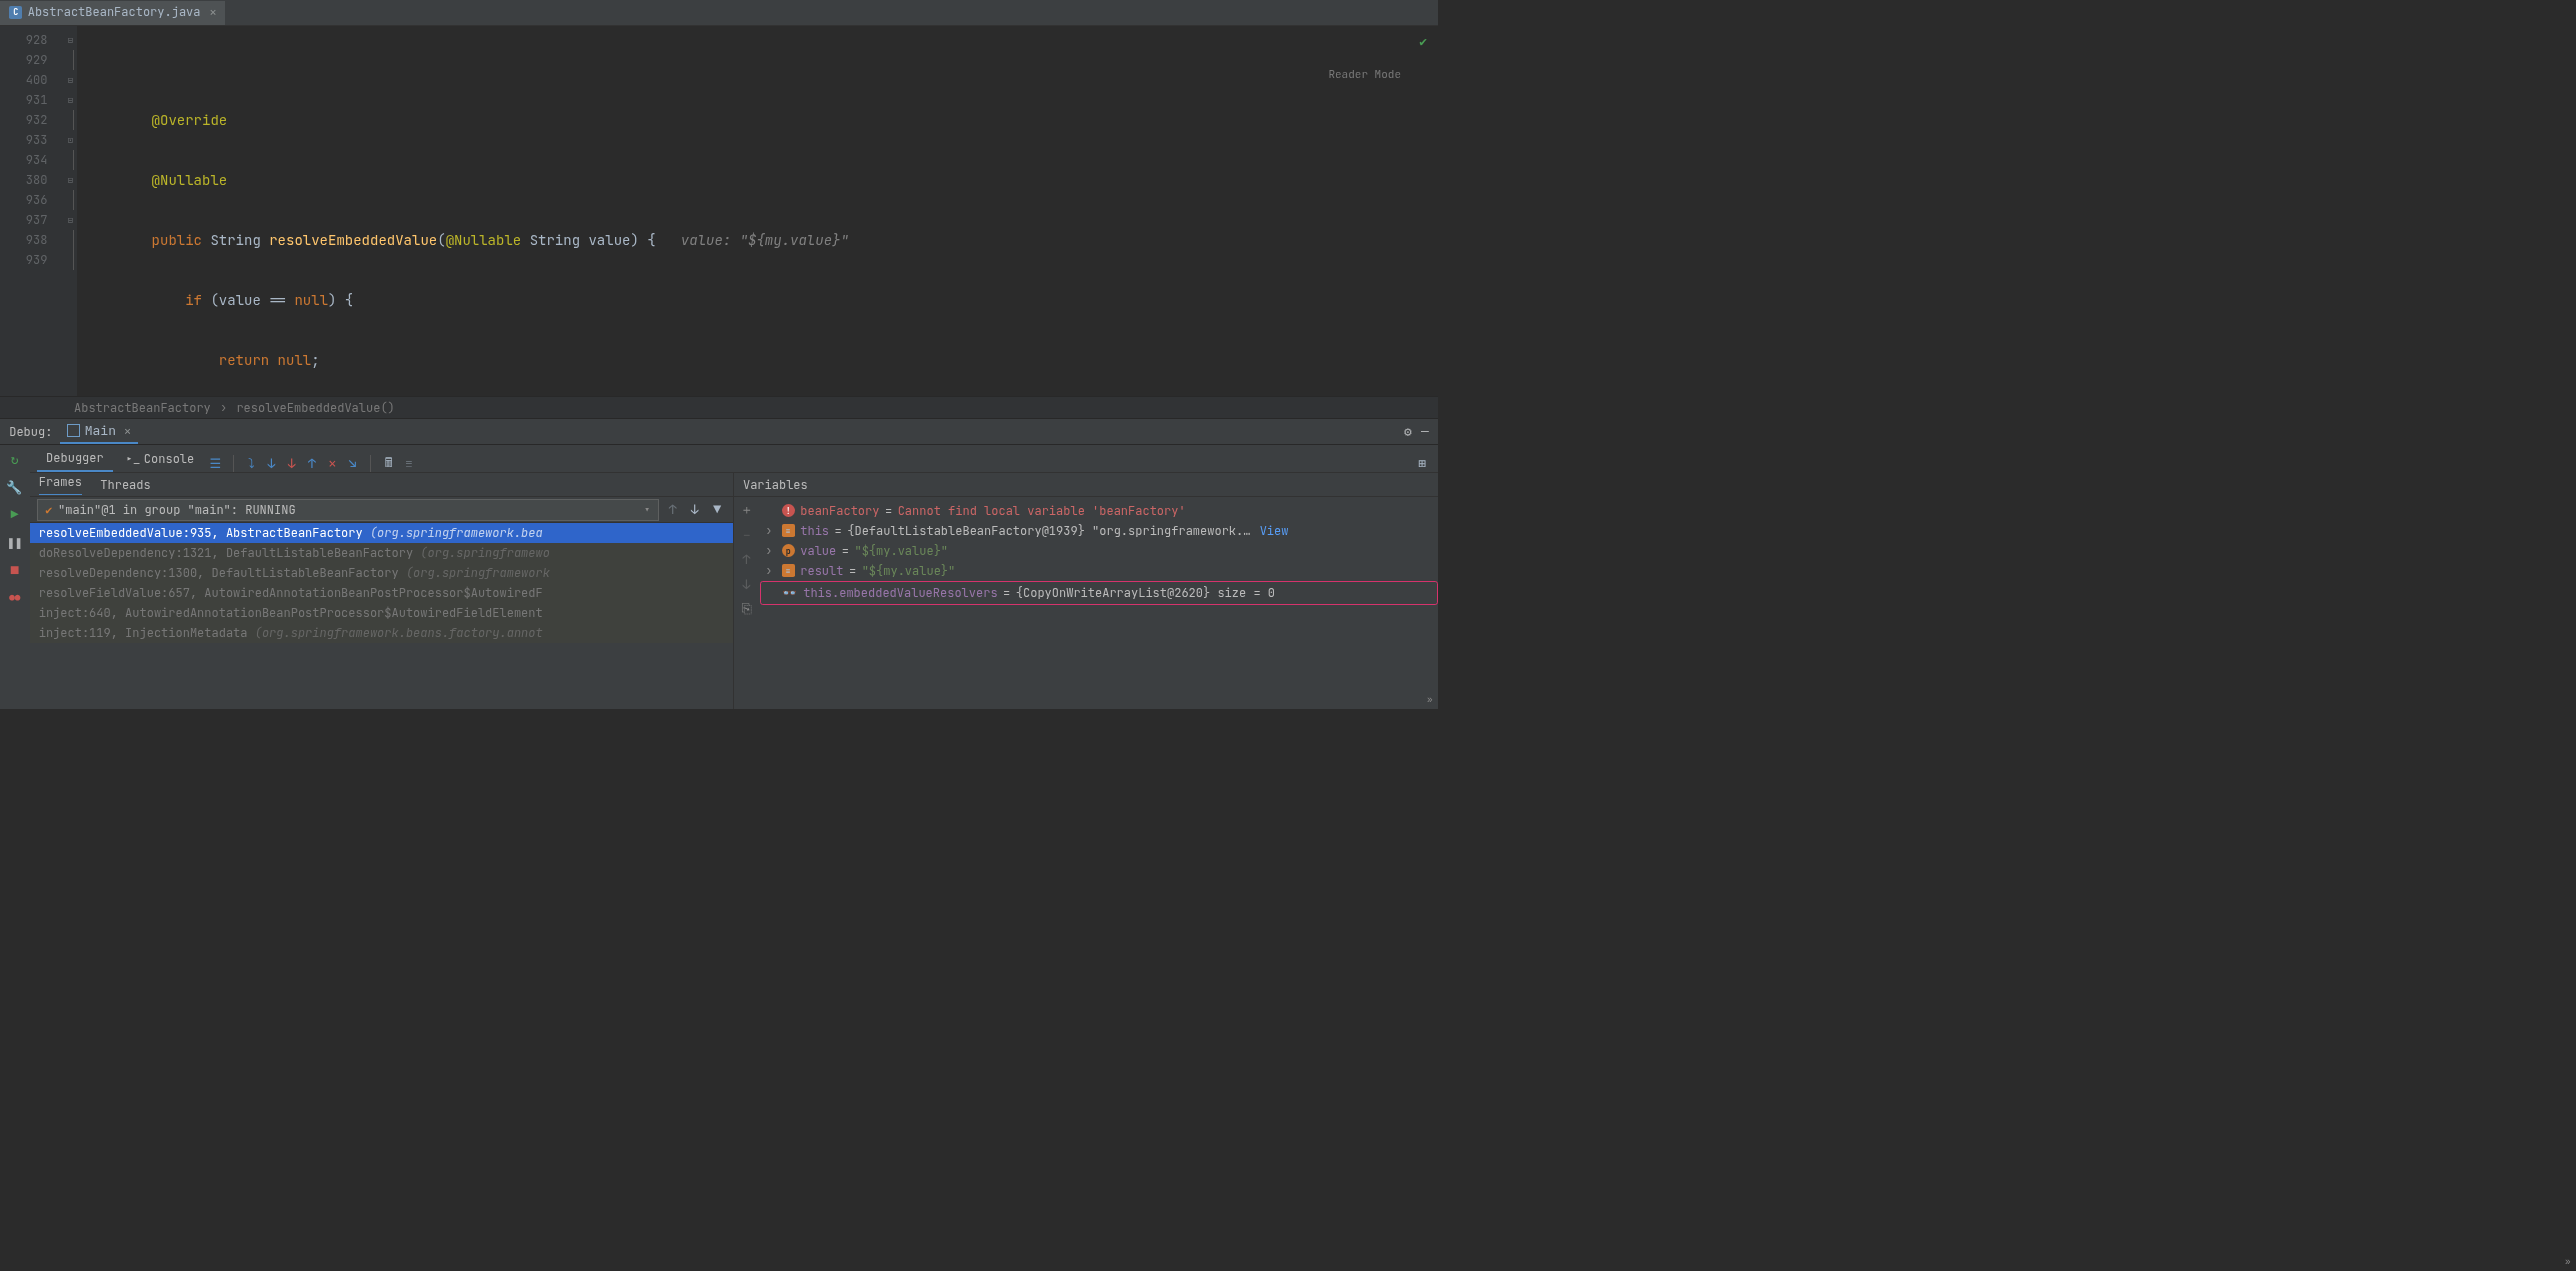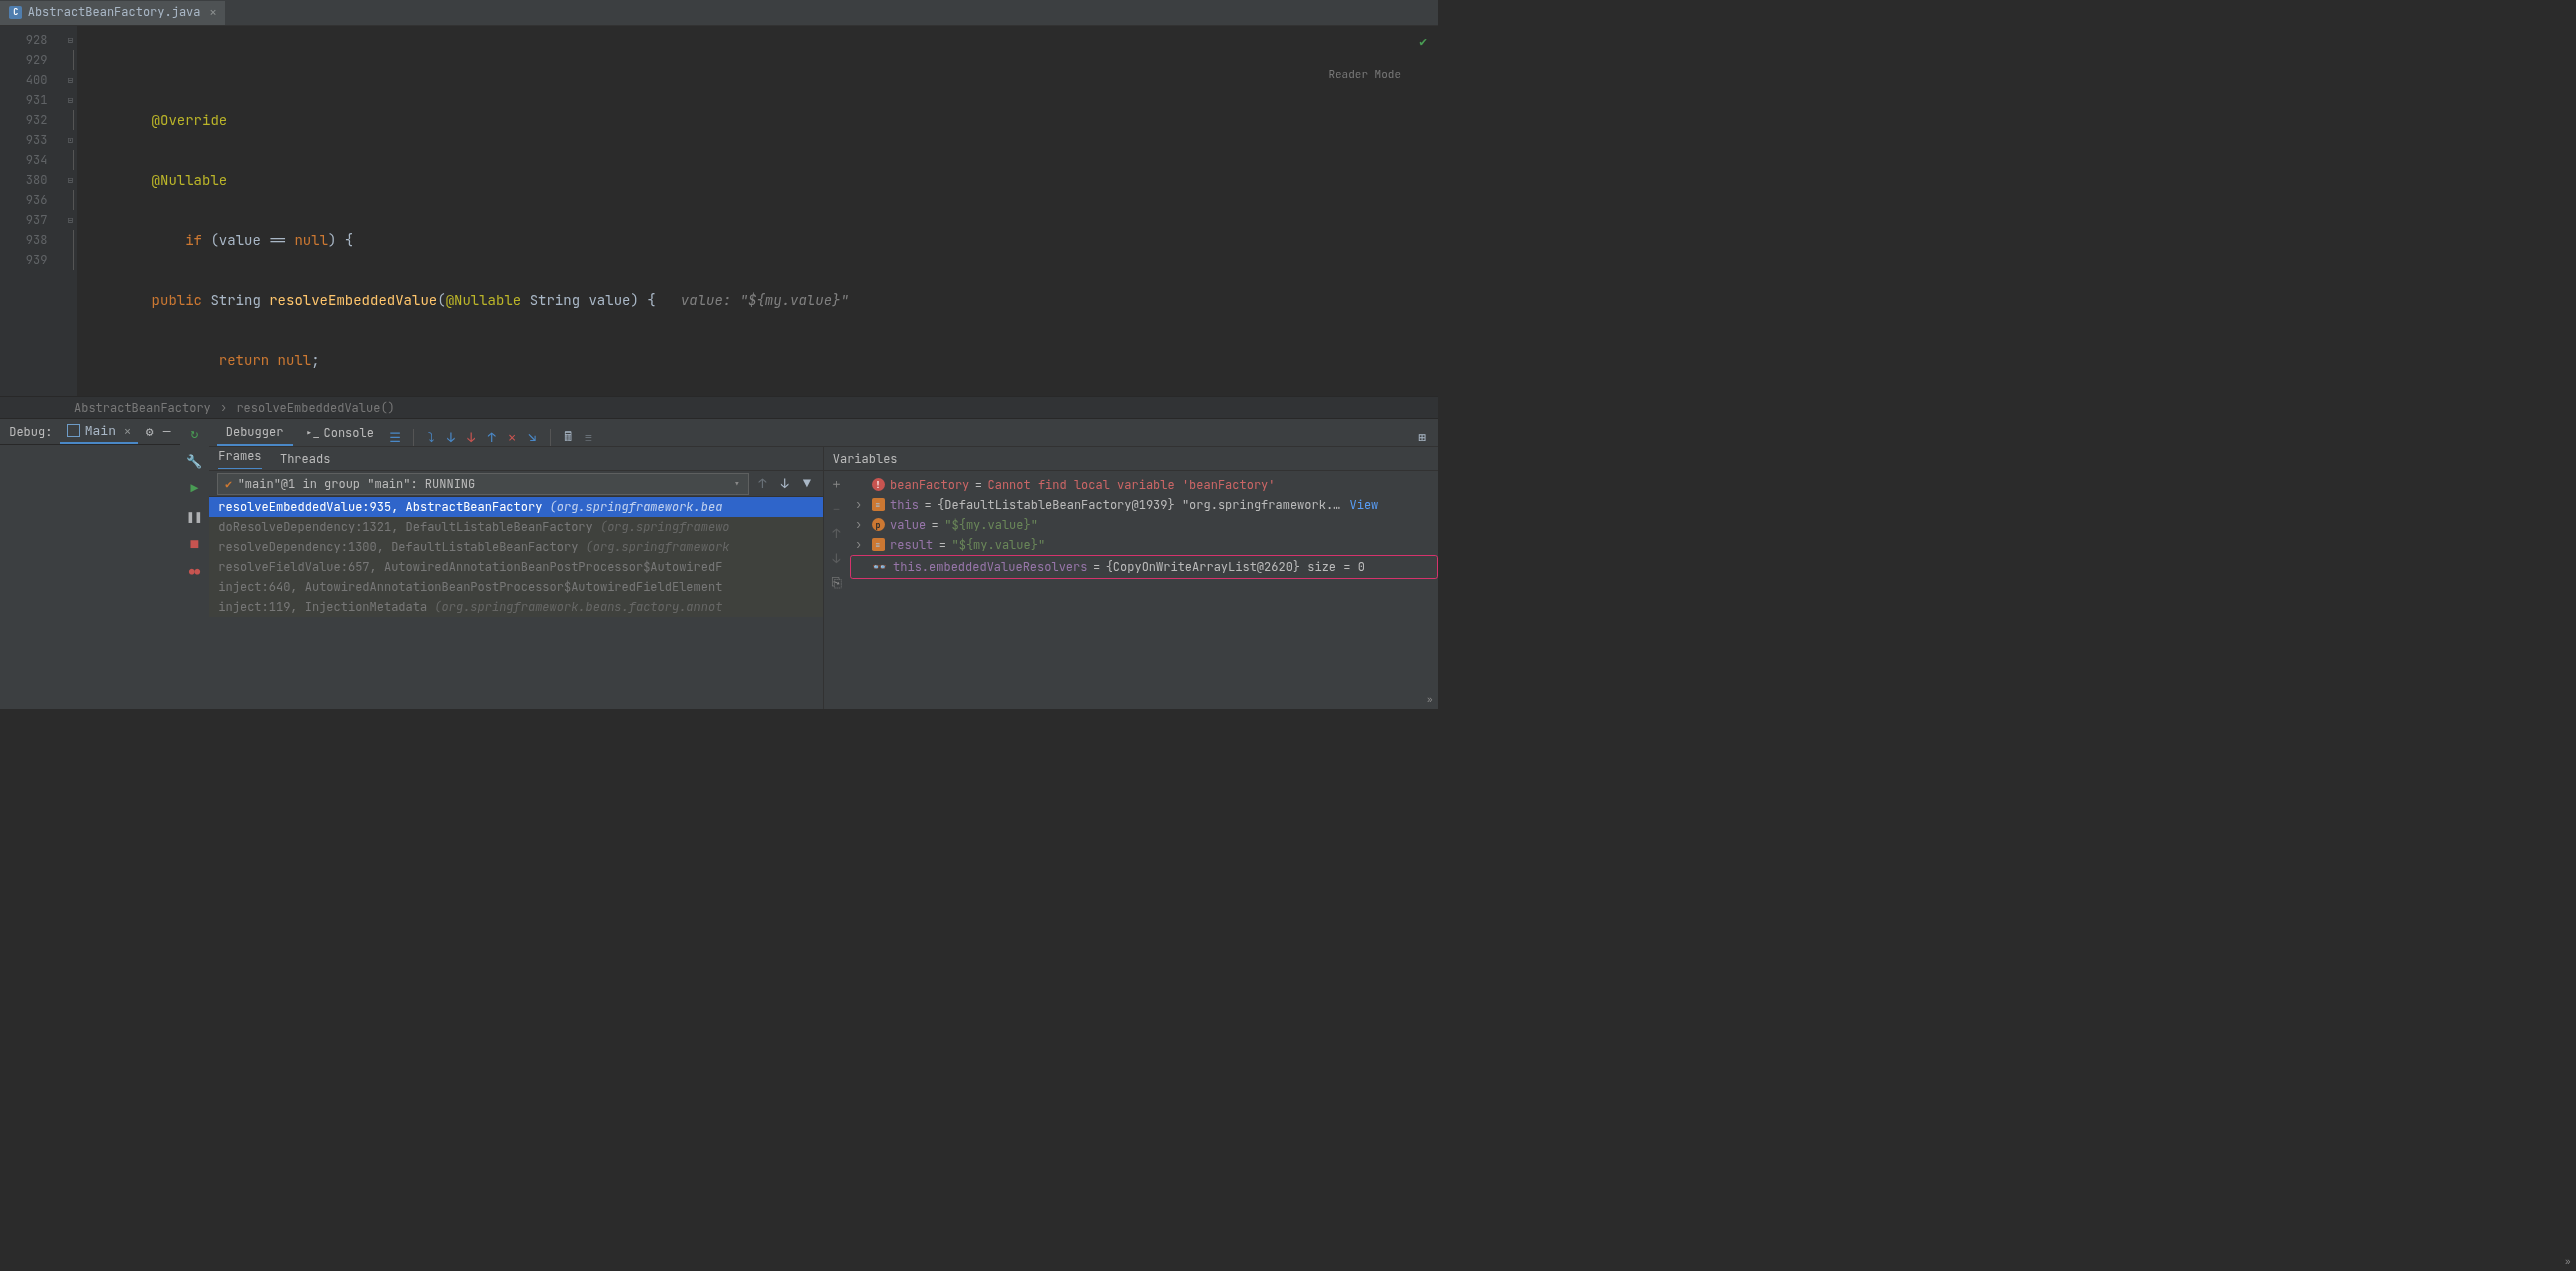--- a/index.html
+++ b/index.html
@@ -106,21 +106,21 @@
   gap: 9.2px;
   color: #787878;
   font-size: 12px;
   border-top: 0.9px solid #282828;
 }
 .debug-panel {
   height: 291px;
   background: #3c3f41;
   border-top: 0.9px solid #282828;
   display: flex;
-  flex-direction: row;
+  flex-direction: column;
 }
 .debug-header {
   height: 26px;
   display: flex;
   align-items: center;
   padding: 0 9.2px;
   gap: 7.4px;
   border-bottom: 0.9px solid #282828;
 }
 .debug-header .label { color: #bbbbbb; font-size: 12px; }
@@ -366,22 +366,22 @@
       </div>
       <div class="fold-line">
         <div class="fold-vert"></div>
       </div>
   </div>
   <div class="code-area">
     <span class="reader-mode">Reader Mode</span>
     <span class="check-icon">✔</span>
     <div class="code-line">        <span class="anno">@Override</span></div>
     <div class="code-line">        <span class="anno">@Nullable</span></div>
+    <div class="code-line">        <span class="kw">public</span> <span class="type">String</span> <span class="method">resolveEmbeddedValue</span>(<span class="anno">@Nullable</span> <span>String</span> <span>value</span>) {   <span class="comment-inline">value: "${my.value}"</span></div>
     <div class="code-line">            <span class="kw">if</span> (<span>value</span> <span>==</span> <span class="kw">null</span>) {</div>
-    <div class="code-line">        <span class="kw">public</span> <span class="type">String</span> <span class="method">resolveEmbeddedValue</span>(<span class="anno">@Nullable</span> <span>String</span> <span>value</span>) {   <span class="comment-inline">value: "${my.value}"</span></div>
     <div class="code-line">                <span class="kw">return</span> <span class="kw">null</span>;</div>
     
     
     
     
     
     
     
   </div>
 </div>

